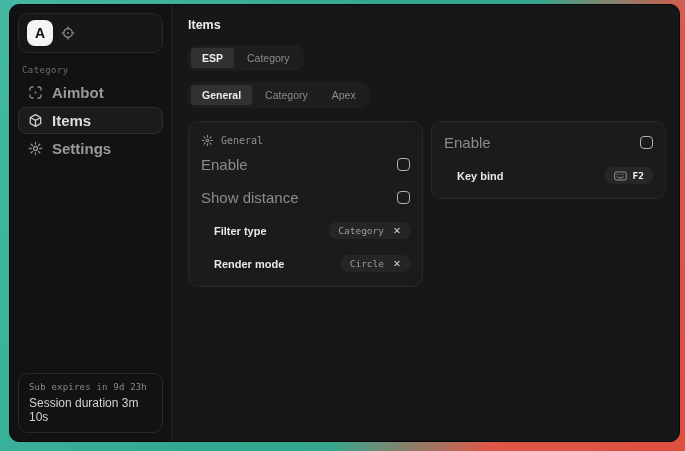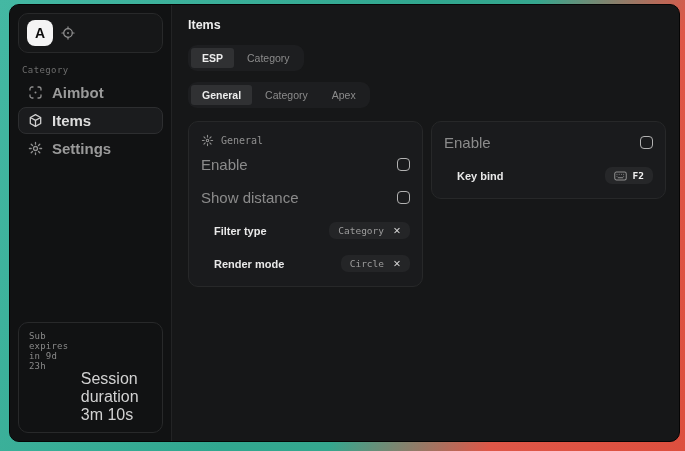--- a/index.html
+++ b/index.html
@@ -45,24 +45,24 @@
   }
   .nav-item .nav-label { font-size:15px; color:#9a9a9a;font-weight:bold; }
   .nav-item.active { background:#1b1c1e; border-color:#2d2e30; }
   .nav-item.active .nav-label { color:#dcdcdc; }
   .nav-item.active .icon { color:#cfcfcf; }
 
   .spacer { flex:1; }
 
   .footer-card {
     border:1px solid #28292a; border-radius:10px; padding:8px 10px;
-    display:flex; flex-direction:row; gap:4px;
+    display:flex; flex-direction:column; gap:4px;
   }
   .sub-line { font-size:9px; color:#8a8a8a; letter-spacing:.2px; }
-  .session-line { font-size:16px; color:#d2d2d2;margin-top:39px; }
+  .session-line { font-size:12px; color:#d2d2d2; }
 
   
   .main { flex:1; padding:13px 14px 12px 16px; }
   .page-title { font-size:12.5px; font-weight:700; color:#ededed; margin-bottom:13px; }
 
   .seg {
     display:inline-flex; background:#1d1e20; border-radius:9px; padding:3px; gap:2px;
     margin-bottom:11px;
   }
   .seg-wrap { display:block; }

